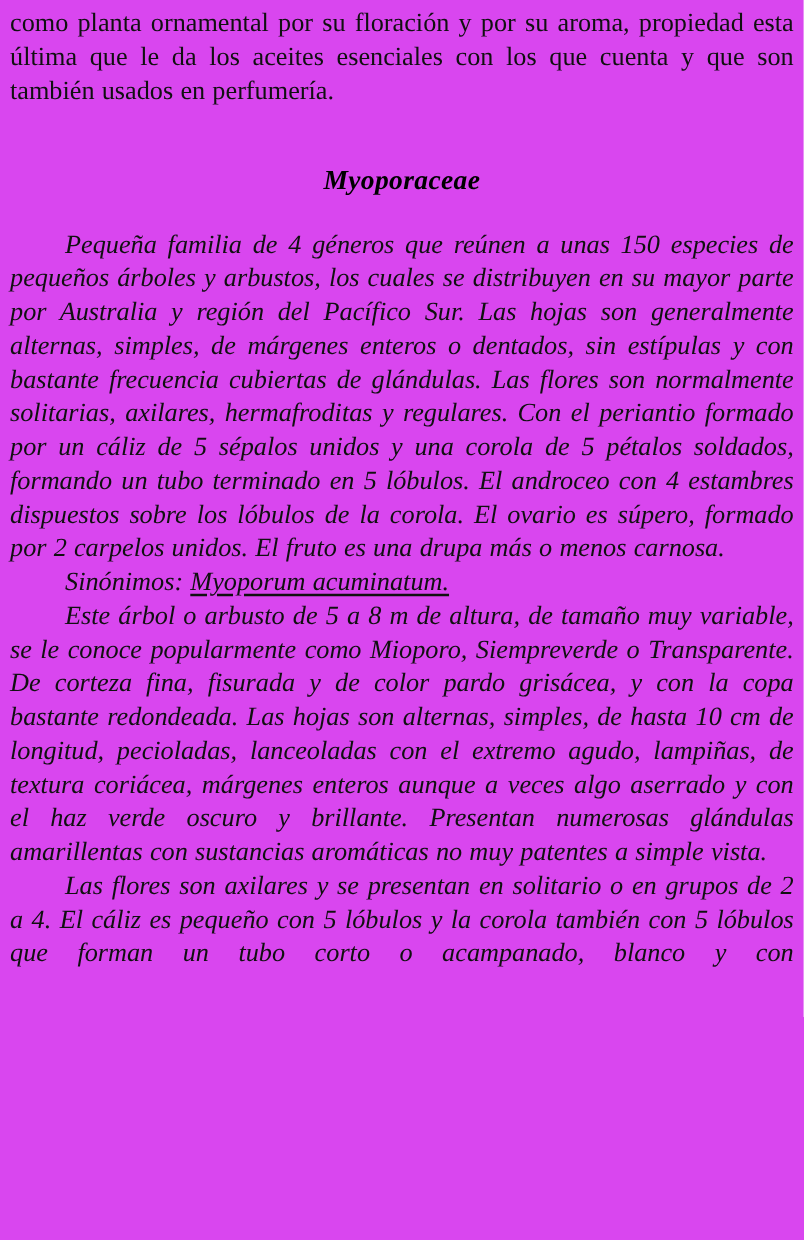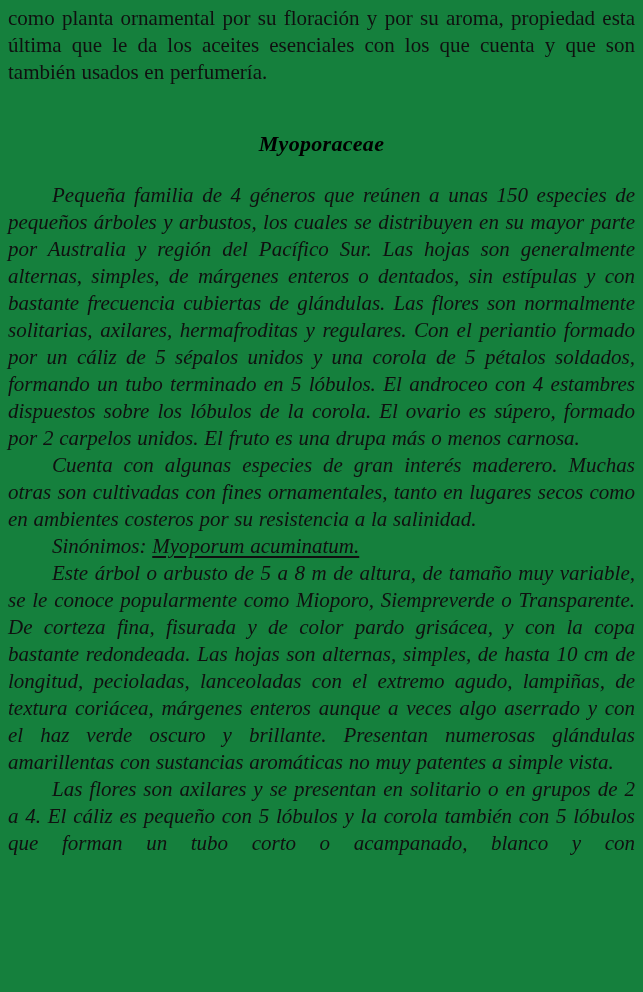--- a/index.html
+++ b/index.html
@@ -7,21 +7,21 @@
     padding: 0;
     background: #ffffff;
   }
   .page {
     position: relative;
     box-sizing: border-box;
     width: 643px;
     height: 992px;
     margin: 0;
     padding: 5px 8px 18px 8px;
-    background: #15803d;
+    background: #d946ef;
     color: #101010;
     font-family: "Liberation Serif", "DejaVu Serif", serif;
     font-size: 21px;
     line-height: 27px;
     text-align: justify;
     overflow: hidden;
   }
   .body-par {
     margin: 0;
     text-indent: 0;
@@ -62,21 +62,20 @@
 <body>
 
 <div class="page">
 
   <p class="body-par">como planta ornamental por su floración y por su aroma, propiedad esta última que le da los aceites esenciales con los que cuenta y que son también usados en perfumería.</p>
 
   <h2 class="section-heading heading-family">Myoporaceae</h2>
 
   <p class="body-par indent">Pequeña familia de 4 géneros que reúnen a unas 150 especies de pequeños árboles y arbustos, los cuales se distribuyen en su mayor parte por Australia y región del Pacífico Sur. Las hojas son generalmente alternas, simples, de márgenes enteros o dentados, sin estípulas y con bastante frecuencia cubiertas de glándulas. Las flores son normalmente solitarias, axilares, hermafroditas y regulares. Con el periantio formado por un cáliz de 5 sépalos unidos y una corola de 5 pétalos soldados, formando un tubo terminado en 5 lóbulos. El androceo con 4 estambres dispuestos sobre los lóbulos de la corola. El ovario es súpero, formado por 2 carpelos unidos. El fruto es una drupa más o menos carnosa.</p>
 
-  <p class="body-par indent">Cuenta con algunas especies de gran interés maderero. Muchas otras son cultivadas con fines ornamentales, tanto en lugares secos como en ambientes costeros por su resistencia a la salinidad.</p>
 
 
   <p class="body-par indent"><span>Sinónimos: </span><span class="underlined">Myoporum acuminatum.</span></p>
 
   <p class="body-par indent">Este árbol o arbusto de 5 a 8 m de altura, de tamaño muy variable, se le conoce popularmente como Mioporo, Siempreverde o Transparente. De corteza fina, fisurada y de color pardo grisácea, y con la copa bastante redondeada. Las hojas son alternas, simples, de hasta 10 cm de longitud, pecioladas, lanceoladas con el extremo agudo, lampiñas, de textura coriácea, márgenes enteros aunque a veces algo aserrado y con el haz verde oscuro y brillante. Presentan numerosas glándulas amarillentas con sustancias aromáticas no muy patentes a simple vista.</p>
 
   <p class="body-par indent justify-last">Las flores son axilares y se presentan en solitario o en grupos de 2 a 4. El cáliz es pequeño con 5 lóbulos y la corola también con 5 lóbulos que forman un tubo corto o acampanado, blanco y con</p>
 
 </div>
 

